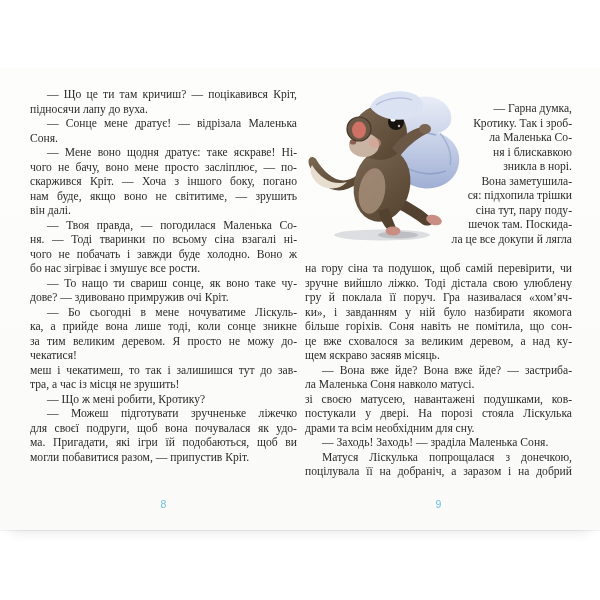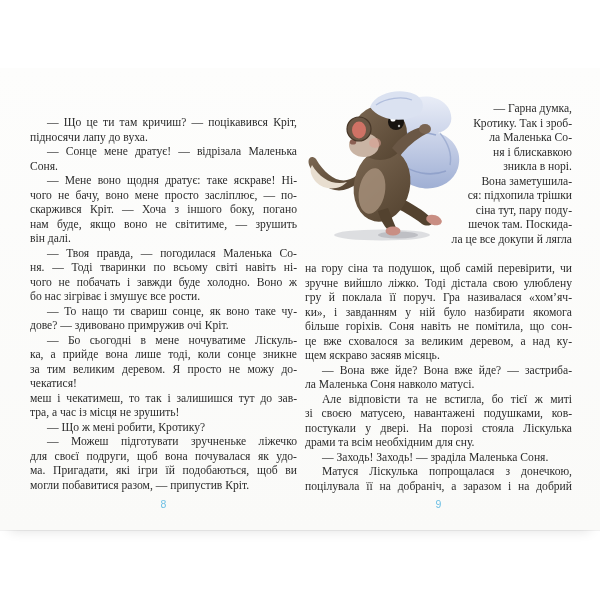--- a/index.html
+++ b/index.html
@@ -7,21 +7,21 @@
     width:600px;height:600px;position:relative;background:#ffffff;
     font-family:"Liberation Serif","DejaVu Serif",serif;
     color:#2b2b2b;overflow:hidden;
   }
   .book{
     position:absolute;left:0;top:68px;width:600px;height:462px;
     background:linear-gradient(#fdfdfc,#fafaf8);
     box-shadow:0 10px 12px -10px rgba(0,0,0,0.14), 0 1px 0 rgba(0,0,0,0.05);
   }
   .textcol{position:absolute;font-size:11.6px;line-height:14.5px;}
-  .left-col{left:30px;top:48px;width:267px;}
+  .left-col{left:30px;top:20px;width:267px;}
   .wrap-col{left:424px;top:34px;width:148px;text-align:right;}
   .full-col{left:305px;top:194px;width:267px;}
   .tl{height:14.5px;overflow:hidden;white-space:nowrap;}
   .left-col .tl,.full-col .tl{white-space:normal;}
   .just{text-align:justify;text-align-last:justify;-moz-text-align-last:justify;}
   .ind{text-indent:17px;}
   .pagenum{
     position:absolute;top:430px;width:267px;text-align:center;
     font-size:10.5px;font-family:"Liberation Sans","DejaVu Sans",sans-serif;
   }
@@ -38,21 +38,21 @@
       <div class="tl ind just">— Що це ти там кричиш? — поцікавився Кріт,</div>
       <div class="tl">підносячи лапу до вуха.</div>
       <div class="tl ind just">— Сонце мене дратує! — відрізала Маленька</div>
       <div class="tl">Соня.</div>
       <div class="tl ind just">— Мене воно щодня дратує: таке яскраве! Ні-</div>
       <div class="tl just">чого не бачу, воно мене просто засліплює, — по-</div>
       <div class="tl just">скаржився Кріт. — Хоча з іншого боку, погано</div>
       <div class="tl just">нам буде, якщо воно не світитиме, — зрушить</div>
       <div class="tl">він далі.</div>
       <div class="tl ind just">— Твоя правда, — погодилася Маленька Со-</div>
-      <div class="tl just">ня. — Тоді тваринки по всьому світі навіть ні-</div>
+      <div class="tl just">ня. — Тоді тваринки по всьому сіна взагалі ні-</div>
       <div class="tl just">чого не побачать і завжди буде холодно. Воно ж</div>
       <div class="tl">бо нас зігріває і змушує все рости.</div>
       <div class="tl ind just">— То нащо ти свариш сонце, як воно таке чу-</div>
       <div class="tl">дове? — здивовано примружив очі Кріт.</div>
       <div class="tl ind just">— Бо сьогодні в мене ночуватиме Ліскуль-</div>
       <div class="tl just">ка, а прийде вона лише тоді, коли сонце зникне</div>
       <div class="tl just">за тим великим деревом. Я просто не можу до-</div>
       <div class="tl">чекатися!</div>
       <div class="tl just">меш і чекатимеш, то так і залишишся тут до зав-</div>
       <div class="tl">тра, а час із місця не зрушить!</div>
@@ -135,21 +135,20 @@
   <div class="textcol full-col">
       <div class="tl just">на гору сіна та подушок, щоб самій перевірити, чи</div>
       <div class="tl just">зручне вийшло ліжко. Тоді дістала свою улюблену</div>
       <div class="tl just">гру й поклала її поруч. Гра називалася «хом’яч-</div>
       <div class="tl just">ки», і завданням у ній було назбирати якомога</div>
       <div class="tl just">більше горіхів. Соня навіть не помітила, що сон-</div>
       <div class="tl just">це вже сховалося за великим деревом, а над ку-</div>
       <div class="tl">щем яскраво засяяв місяць.</div>
       <div class="tl ind just">— Вона вже йде? Вона вже йде? — застриба-</div>
       <div class="tl">ла Маленька Соня навколо матусі.</div>
-      <div class="tl ind just">Але відповісти та не встигла, бо тієї ж миті</div>
       <div class="tl just">зі своєю матусею, навантажені подушками, ков-</div>
       <div class="tl just">постукали у двері. На порозі стояла Ліскулька</div>
       <div class="tl">драми та всім необхідним для сну.</div>
       <div class="tl ind">— Заходь! Заходь! — зраділа Маленька Соня.</div>
       <div class="tl ind just">Матуся Ліскулька попрощалася з донечкою,</div>
       <div class="tl just">поцілувала її на добраніч, а заразом і на добрий</div>
     </div>
 
   <div class="pagenum pl" style="color: rgb(111, 192, 228);">8</div>
   <div class="pagenum pr" style="color: rgb(111, 192, 228);">9</div>

